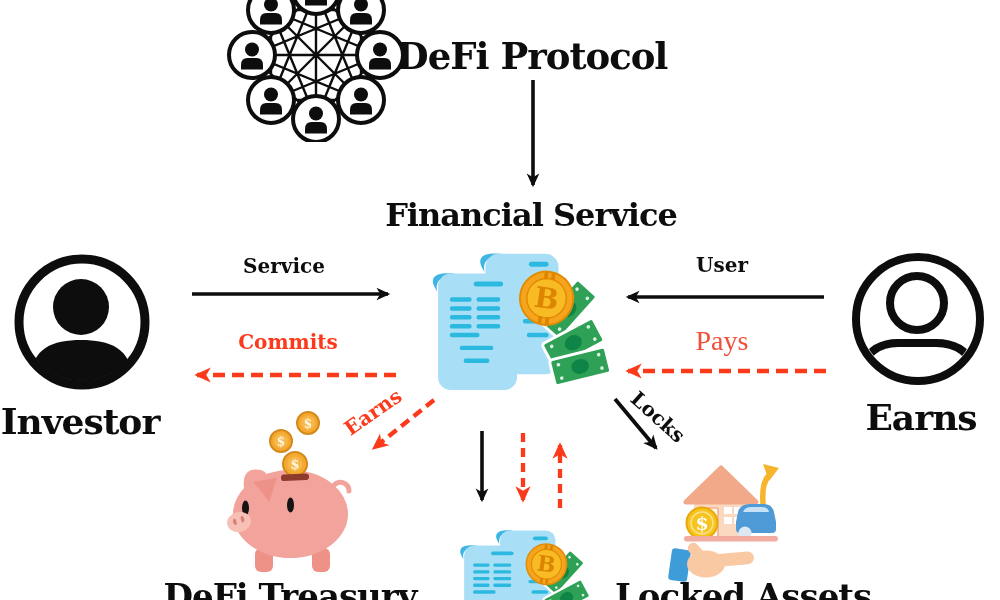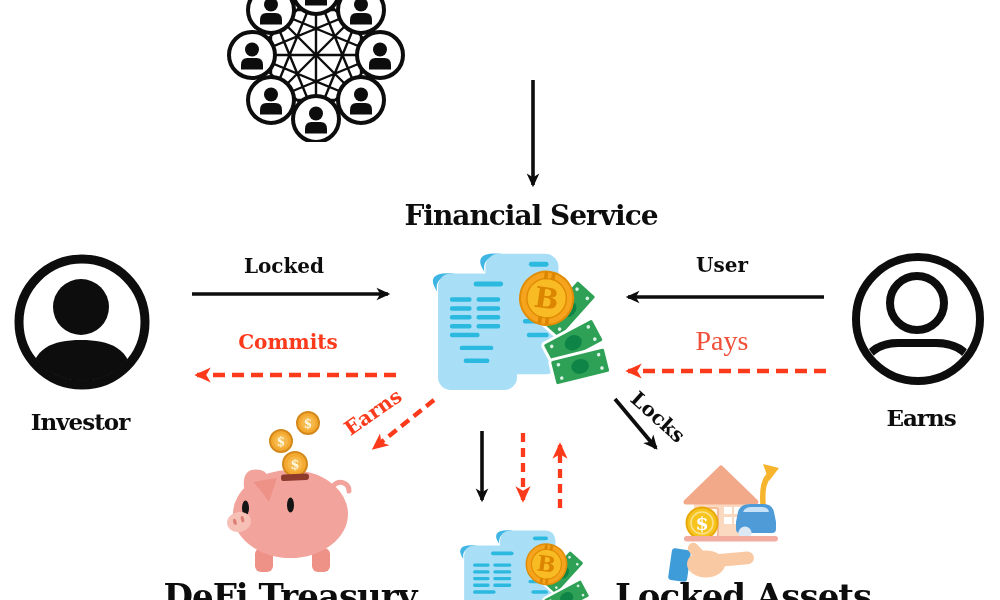--- a/index.html
+++ b/index.html
@@ -3,21 +3,21 @@
 <meta charset="utf-8">
 <style>
   html,body{margin:0;padding:0;background:#fff;}
   #canvas{position:relative;width:1000px;height:600px;overflow:hidden;background:#ffffff;
           font-family:"DejaVu Serif",serif;}
   .abs{position:absolute;}
   .layer-arrows{position:absolute;left:0;top:0;z-index:2;}
   .layer-icon{z-index:3;}
   .lbl{position:absolute;z-index:4;white-space:nowrap;font-weight:bold;color:#0d0d0d;
        transform:translate(-50%,-50%);}
-  .lbl-title{font-size:23px;letter-spacing:-1px;}
+  .lbl-title{font-size:36px;letter-spacing:-1px;}
   .lbl-edge{font-size:20px;}
   .lbl-red{color:#fb3a1b;}
   .lbl-pays{color:#f0503a;font-family:"Liberation Serif",serif;font-weight:400;font-size:28px;}
   .lbl-bottom{transform:translateX(-50%);}
 </style>
 </head>
 <body>
 
 <div id="canvas">
 
@@ -245,32 +245,33 @@
     <rect x="24" y="86" width="94" height="5.5" rx="2.7" fill="#f2aca0"></rect>
 
     <g>
       <rect x="10" y="99" width="19" height="32" rx="3" fill="#3e9cd8" transform="rotate(8 19 115)"></rect>
       <rect x="44" y="103" width="50" height="13" rx="6.5" fill="#f9c9a3" transform="rotate(-5 69 109)"></rect>
       <ellipse cx="46" cy="114" rx="19" ry="13.5" fill="#f9c9a3"></ellipse>
       <rect x="31" y="92" width="11" height="21" rx="5.5" fill="#f9c9a3" transform="rotate(-42 36 102)"></rect>
     </g>
   </svg>
 
-
-  <div class="lbl lbl-title" style="left:531px;top:215px;font-size:28px">Financial Service</div>
+  <div class="lbl lbl-title" style="left:532px;top:56px;font-size:37px">DeFi Protocol</div>
+
+  <div class="lbl lbl-title" style="left:531px;top:215px;font-size:32px">Financial Service</div>
 
   <div class="lbl lbl-title" style="left:80px;top:421px">Investor</div>
 
   <div class="lbl lbl-title" style="left:921px;top:417px">Earns</div>
 
   <div class="lbl lbl-title lbl-bottom" style="left:290px;top:576px;font-size:34px">DeFi Treasury</div>
 
   <div class="lbl lbl-title lbl-bottom" style="left:743px;top:576px;font-size:34px">Locked Assets</div>
 
-  <div class="lbl lbl-edge" style="left:284px;top:266px">Locked</div>
+  <div class="lbl lbl-edge" style="left:284px;top:266px">Service</div>
 
   <div class="lbl lbl-edge lbl-red" style="left:288px;top:342px">Commits</div>
 
   <div class="lbl lbl-edge" style="left:722px;top:265px">User</div>
 
   <div class="lbl lbl-pays" style="left:722px;top:341px">Pays</div>
 
   <div class="lbl lbl-edge lbl-red" style="left:373px;top:412px;transform:translate(-50%,-50%) rotate(-35deg)">Earns</div>
 
   <div class="lbl lbl-edge" style="left:658px;top:417px;transform:translate(-50%,-50%) rotate(42deg)">Locks</div>

